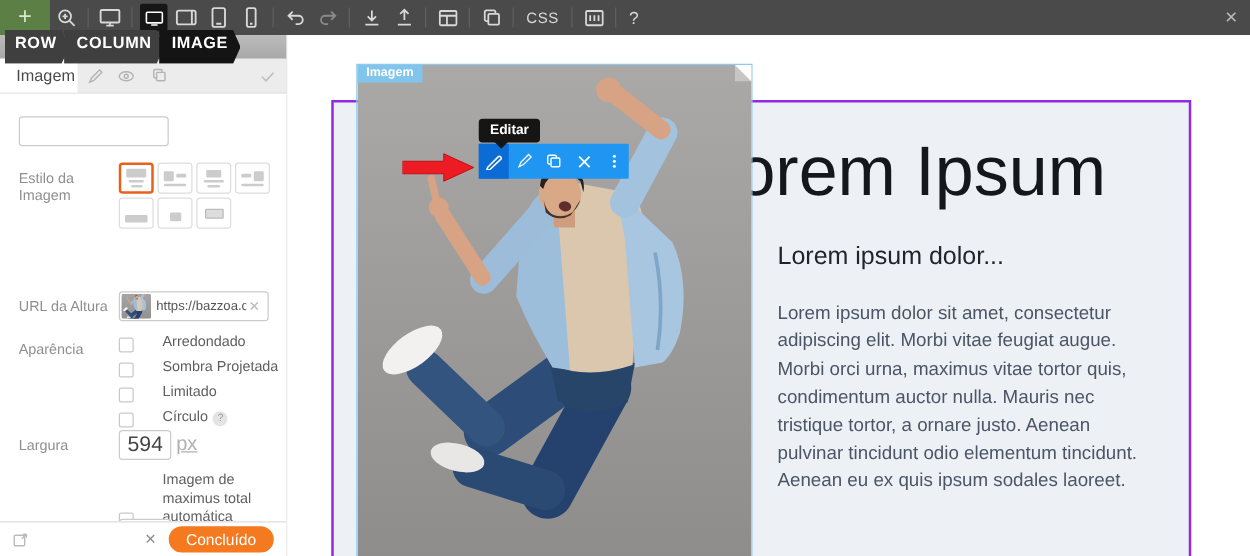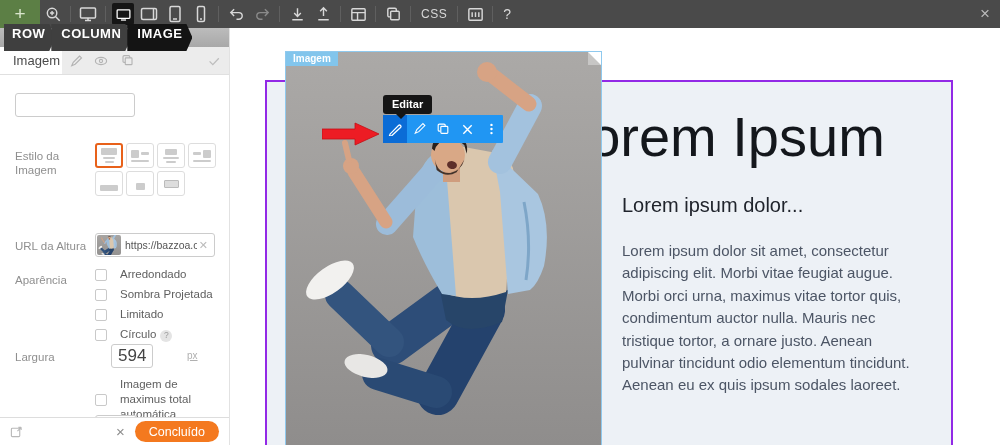--- a/index.html
+++ b/index.html
@@ -49,35 +49,35 @@
 
   .panel-body { position:relative; height:343px; overflow:hidden; background:#fff; }
   .frow { position:absolute; left:15px; display:flex; }
   .flabel { width:80px; font-size:11.5px; color:#8f8f8f; line-height:14px; padding-top:6px; }
   .txt-input { width:120px; height:24px; border:1px solid #ccc; border-radius:3px;
                font-size:12px; color:#444; padding:0 6px; background:#fff;
                font-family:"Liberation Sans", sans-serif; }
   .num-input { width:42px; height:24px; border:1px solid #ccc; border-radius:3px;
                font-size:17px; color:#444; padding:0 6px; background:#fff;
                font-family:"Liberation Sans", sans-serif; }
-  .unit { font-size:10px; color:#b0b0b0; margin-left:18px; line-height:24px;text-decoration:underline; }
+  .unit { font-size:16px; color:#b0b0b0; margin-left:4px; line-height:24px;text-decoration:underline; }
   .style-grid { display:grid; grid-template-columns:repeat(4,28px); gap:3px; width:124px; }
   .style-opt { width:28px; height:25px; border:1px solid #ddd; border-radius:3px; background:#fff;
                display:flex; flex-direction:column; align-items:center; justify-content:center;
                gap:2px; cursor:pointer; }
   .style-opt.selected { border:2px solid #e8611a; }
   .sb { background:#ccc; border-radius:1px; }
   .style-opt .r { display:flex; gap:2px; align-items:center; }
   .url-input { width:120px; height:24px; border:1px solid #ccc; border-radius:3px; background:#fff;
                display:flex; align-items:center; padding:1px 4px 1px 1px; }
   .url-thumb { width:24px; height:20px; border-radius:2px; overflow:hidden; flex:0 0 auto; cursor:pointer; }
   .url-text { flex:1; font-size:10.5px; color:#555; margin-left:4px; overflow:hidden; white-space:nowrap; }
   .url-clear { color:#bbb; font-size:11px; padding:0 2px; cursor:pointer; }
   .chk-col { display:flex; flex-direction:column; gap:5px; }
-  .chk-row { display:flex; align-items:center; gap:13px; cursor:pointer; }
+  .chk-row { display:flex; align-items:flex-end; gap:23px; cursor:pointer; }
   .chk-box { width:12px; height:12px; border:1px solid #c9c9c9; border-radius:2px; background:#fff; flex:0 0 auto; margin-top:1px; }
   .chk-label { font-size:11.5px; color:#5f5f5f; line-height:15px; max-width:105px; }
   .qmark { display:inline-flex; width:12px; height:12px; border-radius:50%; background:#e4e4e4;
            color:#9a9a9a; font-size:8.5px; align-items:center; justify-content:center; margin-left:4px; }
   .sb-footer { position:absolute; left:0; bottom:0; width:229px; height:28px; background:#fff;
                border-top:1px solid #ddd; display:flex; align-items:center; padding:0 10px; }
   .foot-popout { color:#b9b9b9; cursor:pointer; display:flex; }
   .foot-spacer { flex:1; }
   .foot-x { color:#8d8d8d; font-size:15px; margin-right:10px; cursor:pointer; }
   .done-btn { background:#f4791f; color:#fff; font-size:12.5px; border:none; border-radius:12px;
@@ -292,21 +292,21 @@
           </svg>
       </div>
     </div>
 
     <div class="panel-body">
 
       <div class="frow" style="top:18px;">
         <input class="txt-input" type="text" value="" style="">
       </div>
 
-      <div class="frow" style="top:55px;margin-top:13px;">
+      <div class="frow" style="top:55px;">
         <div class="flabel">Estilo da Imagem</div>
         <div class="style-grid">
           <div class="style-opt selected">
             <span class="sb" style="width:16px;height:7px"></span>
               <span class="sb" style="width:12px;height:2px"></span>
               <span class="sb" style="width:9px;height:2px"></span>
           </div>
           <div class="style-opt">
             <span class="r">
                 <span class="sb" style="width:8px;height:8px"></span>
@@ -366,21 +366,21 @@
             <span class="chk-box"></span>
             <span class="chk-label">Limitado</span>
           </div>
           <div class="chk-row">
             <span class="chk-box"></span>
             <span class="chk-label"><span>Círculo</span><span class="qmark">?</span></span>
           </div>
         </div>
       </div>
 
-      <div class="frow" style="top:269px;gap:16px;">
+      <div class="frow" style="top:269px;">
         <div class="flabel">Largura</div>
         <input class="num-input" type="text" value="594" style="">
         <span class="unit">px</span>
       </div>
 
       <div class="frow" style="top:302px; left:95px;">
         <div class="chk-row">
           <span class="chk-box"></span>
           <span class="chk-label">Imagem de maximus total automática</span>
         </div>

